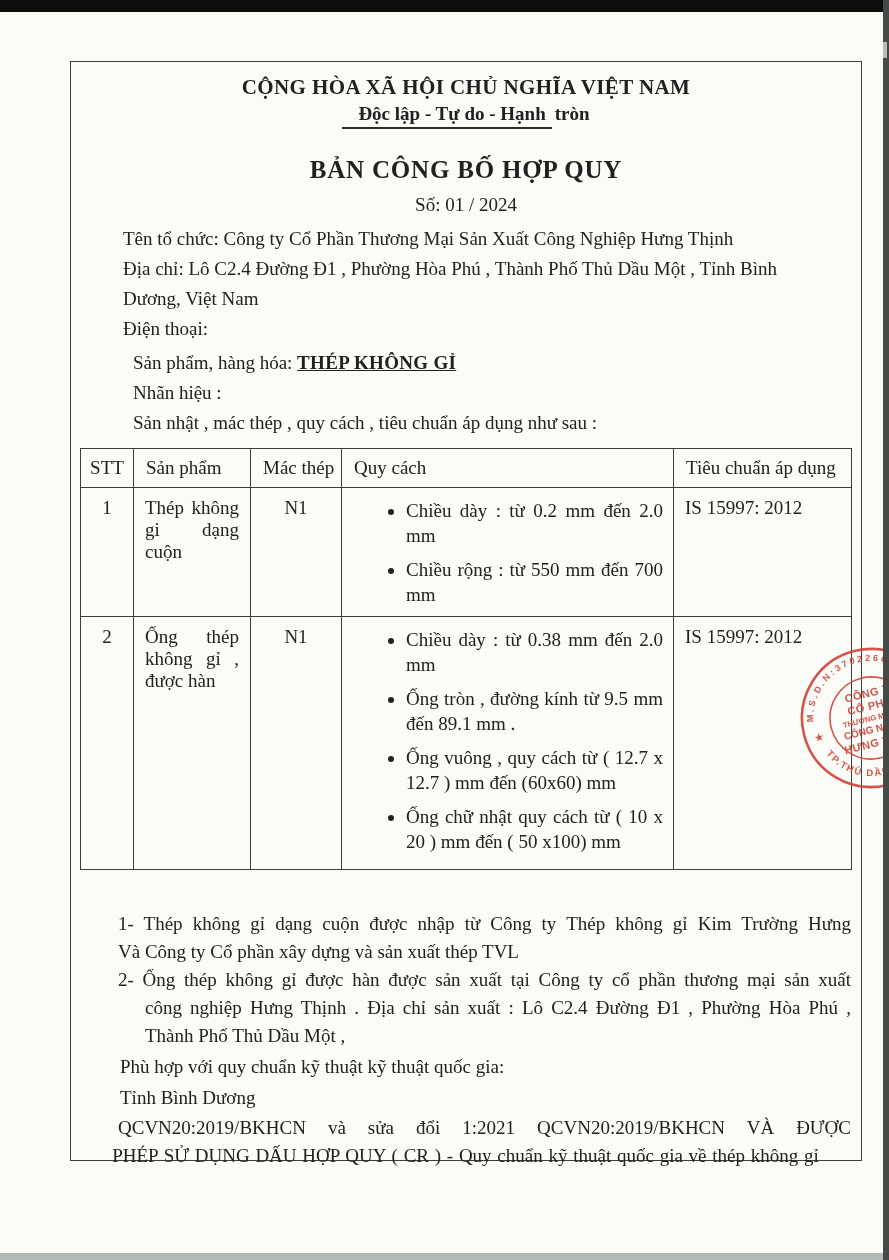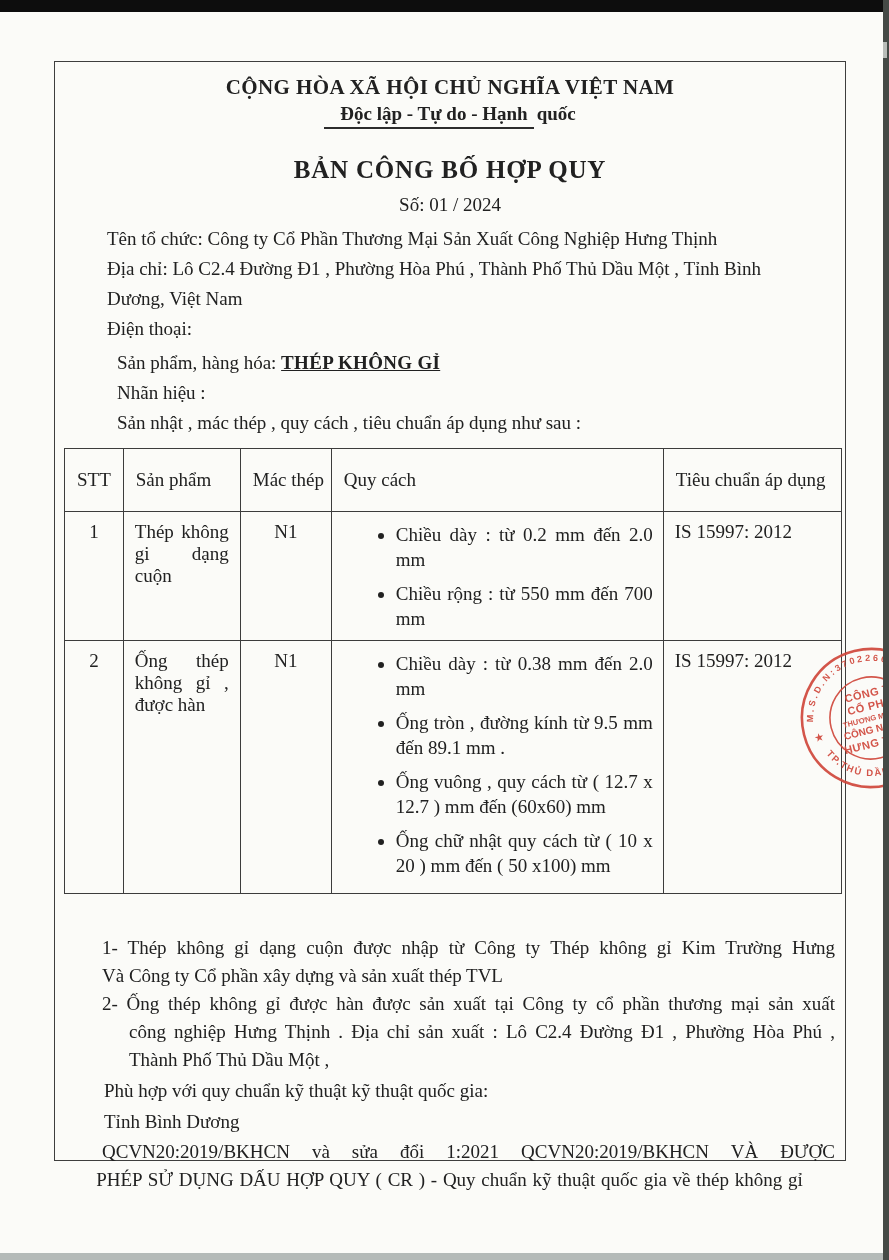--- a/index.html
+++ b/index.html
@@ -8,21 +8,21 @@
     background:#fbfbf8; overflow:hidden;
     font-family:"Liberation Serif", serif; color:#212121;
   }
   
   .band-top    { position:absolute; top:0; left:0; width:889px; height:12px; background:#0d0d0d; z-index:6; }
   .band-right  { position:absolute; top:0; right:0; width:6px; height:1260px; background:#454a46; z-index:6; }
   .band-right .notch { position:absolute; top:42px; left:0; width:4px; height:16px; background:#b9bdb9; }
   .band-bottom { position:absolute; bottom:0; left:0; width:889px; height:7px; background:#b4bab8; z-index:5; }
 
   .border-box {
-    position:absolute; left:54px; top:61px; width:792px; height:1100px;
+    position:absolute; left:70px; top:61px; width:792px; height:1100px;
     border:1.5px solid #3e3e3e; box-sizing:border-box; z-index:2;
   }
 
   .national-title { margin-top:13px; text-align:center; font-weight:bold; font-size:21px; letter-spacing:.4px; }
   .motto { text-align:center; font-weight:bold; font-size:19px; margin-top:3px; }
   .motto-underlined { display:inline-block; border-bottom:2px solid #2c2c2c; padding:0 6px 2px 16px;text-align:center; }
   .motto-rest { margin-left:3px; }
   .doc-title  { text-align:center; font-weight:bold; font-size:25px; margin-top:27px; letter-spacing:.8px; }
   .doc-number { text-align:center; font-size:19px; margin-top:10px; }
 
@@ -31,21 +31,21 @@
   .group2 { margin-left:10px; }
   .product-value { font-weight:bold; letter-spacing:.3px;text-decoration:underline; }
   .gap-above { margin-top:4px; }
 
   table.spec-table { border-collapse:collapse; margin:10px 0 0 9px; table-layout:fixed; }
   .spec-table col.c1 { width:53px; }  .spec-table col.c2 { width:117px; }
   .spec-table col.c3 { width:91px; }  .spec-table col.c4 { width:332px; }
   .spec-table col.c5 { width:178px; }
   .spec-table th, .spec-table td { border:1.5px solid #3c3c3c; font-size:19px; font-weight:normal; vertical-align:top; }
   .spec-table thead th { height:38px; vertical-align:middle; text-align:left; padding:0 4px 0 12px; }
-  .spec-table thead th.col-stt { text-align:center; padding:12px; }
+  .spec-table thead th.col-stt { text-align:center; padding:0; }
   td.cell-stt   { text-align:center; padding-top:9px; }
   td.cell-product { text-align:justify; padding:9px 11px; }
   td.cell-grade { text-align:center; padding-top:9px; }
   td.cell-specs { padding:6px 0 0 0; }
   ul.specs { margin:4px 0 0 0; padding:0 8px 0 64px; list-style:disc; }
   ul.specs li { line-height:25px; margin-bottom:9px; text-align:justify; padding-right:2px; }
   td.cell-standard { padding:9px 4px 0 11px; }
   tr.row1 td { height:91px; }
   tr.row2 td { height:234px; }
 
@@ -73,21 +73,21 @@
 
 <div class="page">
 
   <div class="band-top"></div>
   <div class="band-bottom"></div>
 
   <div class="border-box">
 
     <div class="national-title">CỘNG HÒA XÃ HỘI CHỦ NGHĨA VIỆT NAM</div>
     <div class="motto">
-      <span class="motto-underlined">Độc lập - Tự do - Hạnh</span><span class="motto-rest">quốc</span>
+      <span class="motto-underlined">Độc lập - Tự do - Hạnh</span><span class="motto-rest">tròn</span>
     </div>
 
     <div class="doc-title">BẢN CÔNG BỐ HỢP QUY</div>
     <div class="doc-number">Số: 01 / 2024</div>
 
     <div class="info">
       <div class="info-line">Tên tổ chức: Công ty Cổ Phần Thương Mại Sản Xuất Công Nghiệp Hưng Thịnh</div>
       <div class="info-line">Địa chỉ: Lô C2.4 Đường Đ1 , Phường Hòa Phú , Thành Phố Thủ Dầu Một , Tỉnh Bình Dương, Việt Nam</div>
       <div class="info-line">Điện thoại:</div>
       <div class="info-line group2 gap-above">

